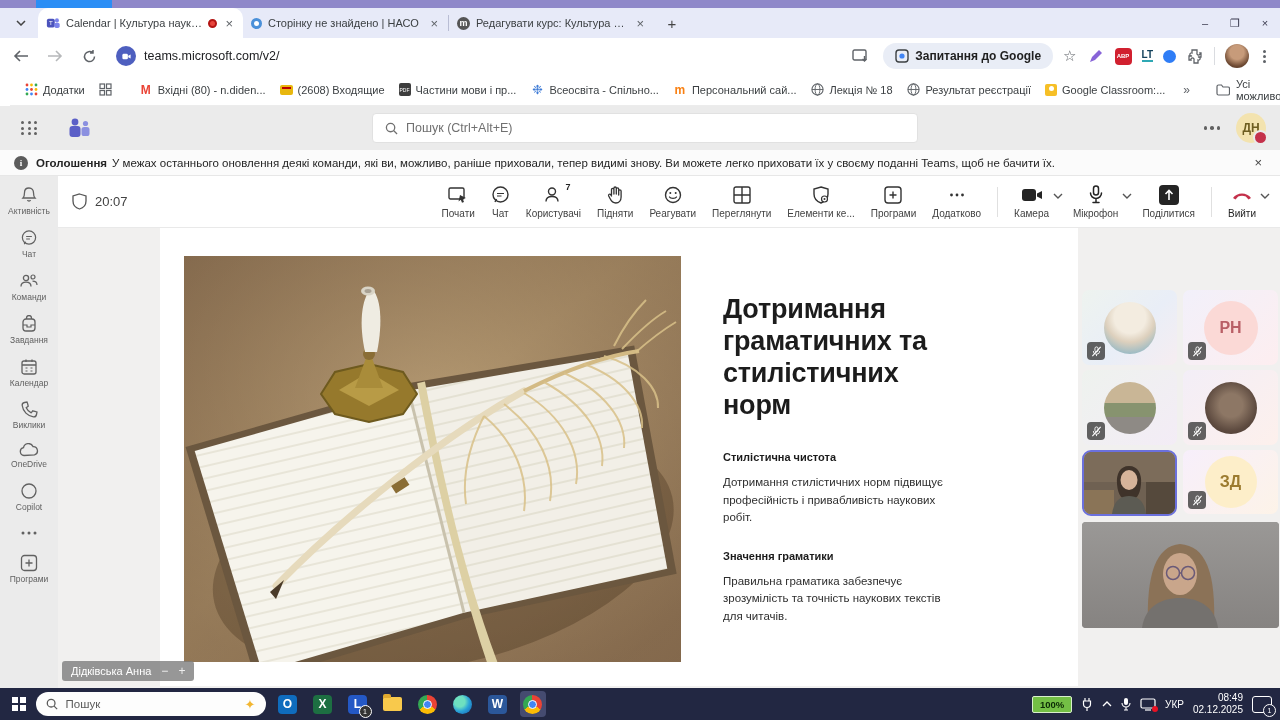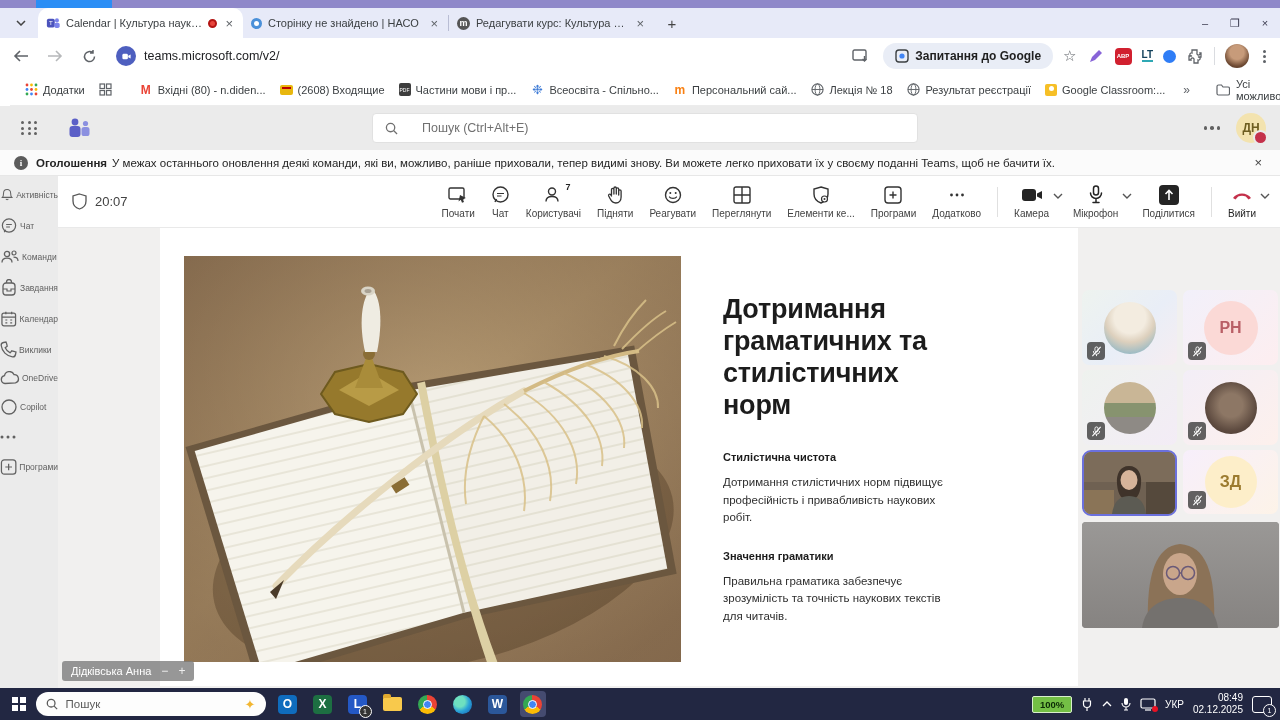--- a/index.html
+++ b/index.html
@@ -58,21 +58,21 @@
   .classr{width:12px;height:12px;background:#f6bf26;border-radius:2px;position:relative}
   .classr:after{content:"";position:absolute;left:3.5px;top:2px;width:5px;height:5px;border-radius:50%;background:#fff}
   .bm-more{margin-left:18px;color:#5f6368;font-size:12px}
   .allbm{display:flex;align-items:center;gap:6px;margin-left:14px;margin-right:14px}
 
   
   #thead{left:0;top:106px;width:1280px;height:44px;background:#ebebeb;display:flex;align-items:center}
   .waffle{display:grid;grid-template-columns:repeat(3,4px);gap:2.5px;margin-left:21px}
   .waffle i{width:3px;height:3px;border-radius:50%;background:#616161}
   .tlogo{margin-left:28px}
-  .tsearch{position:absolute;left:372px;top:7px;width:546px;height:30px;background:#fff;border:1px solid #e1e1e1;border-radius:4px;display:flex;align-items:center;gap:24px;padding:0 12px;box-sizing:border-box;color:#707070;font-size:12.5px}
+  .tsearch{position:absolute;left:372px;top:7px;width:546px;height:30px;background:#fff;border:1px solid #e1e1e1;border-radius:4px;display:flex;align-items:center;gap:8px;padding:0 12px;box-sizing:border-box;color:#707070;font-size:12.5px}
   .thead-right{margin-left:auto;display:flex;align-items:center;gap:16px;margin-right:14px}
   .hdots{display:flex;gap:3px}
   .hdots i{width:3.5px;height:3.5px;border-radius:50%;background:#616161}
   .tavatar{width:30px;height:30px;border-radius:50%;background:#f3e3af;color:#6d5d20;font-size:12px;font-weight:bold;display:flex;align-items:center;justify-content:center;position:relative}
   .tavatar .status{position:absolute;right:-2px;bottom:-2px;width:11px;height:11px;border-radius:50%;background:#c4314b;border:2px solid #ebebeb}
 
   
   #announce{left:0;top:150px;width:1280px;height:26px;background:#fbfbfb;display:flex;align-items:center;font-size:11.5px;color:#242424;border-bottom:1px solid #e7e7e7;box-sizing:border-box}
   .infoic{width:14px;height:14px;border-radius:50%;background:#5c5c5c;color:#fff;font-size:9px;font-weight:bold;display:flex;align-items:center;justify-content:center;margin:0 8px 0 14px;font-family:"Liberation Serif",serif}
   #announce b{margin-right:5px}
@@ -86,21 +86,21 @@
   .mbtn .lbl{font-size:10px;color:#424242;white-space:nowrap}
   .mbtn .icw{height:20px;display:flex;align-items:center;position:relative}
   .badge7{position:absolute;right:-8px;top:-3px;font-size:9px;font-weight:bold;color:#242424}
   .mdiv{width:1px;height:30px;background:#e0e0e0;margin:0 8px}
   .chev{color:#555;margin:0 2px 12px -4px}
   .sharebox{width:20px;height:20px;background:#242424;border-radius:4px;display:flex;align-items:center;justify-content:center;color:#fff;font-size:12px}
   .leave{color:#c4314b}
 
   
   #sidebar{left:0;top:176px;width:58px;height:512px;background:#ebebeb;display:flex;flex-direction:column;align-items:center;padding-top:10px;box-sizing:border-box;gap:13px}
-  .sbi{display:flex;flex-direction:row;align-items:center;gap:2px;color:#616161;width:58px}
+  .sbi{display:flex;flex-direction:column;align-items:center;gap:2px;color:#616161;width:58px}
   .sbi .lbl{font-size:8.5px;white-space:nowrap}
   .sbi.dots{padding:6px 0}
 
   
   #stage{left:58px;top:228px;width:1222px;height:460px;background:#f1f0ef}
   #slide{position:absolute;left:102px;top:0;width:918px;height:458px;background:#fff}
   #photo{position:absolute;left:24px;top:28px;width:497px;height:406px}
   #textcol{position:absolute;left:563px;top:66px;width:232px}
   .slide-title{font-size:27px;line-height:1.18;font-weight:600;color:#1c1c1c;letter-spacing:-.2px}
   .sec{margin-top:24px}

